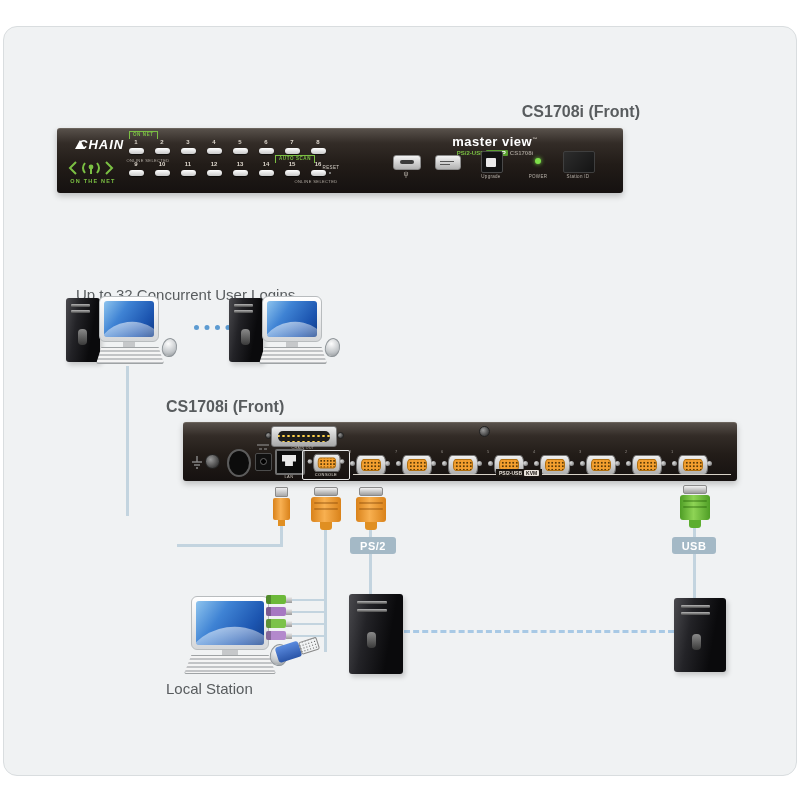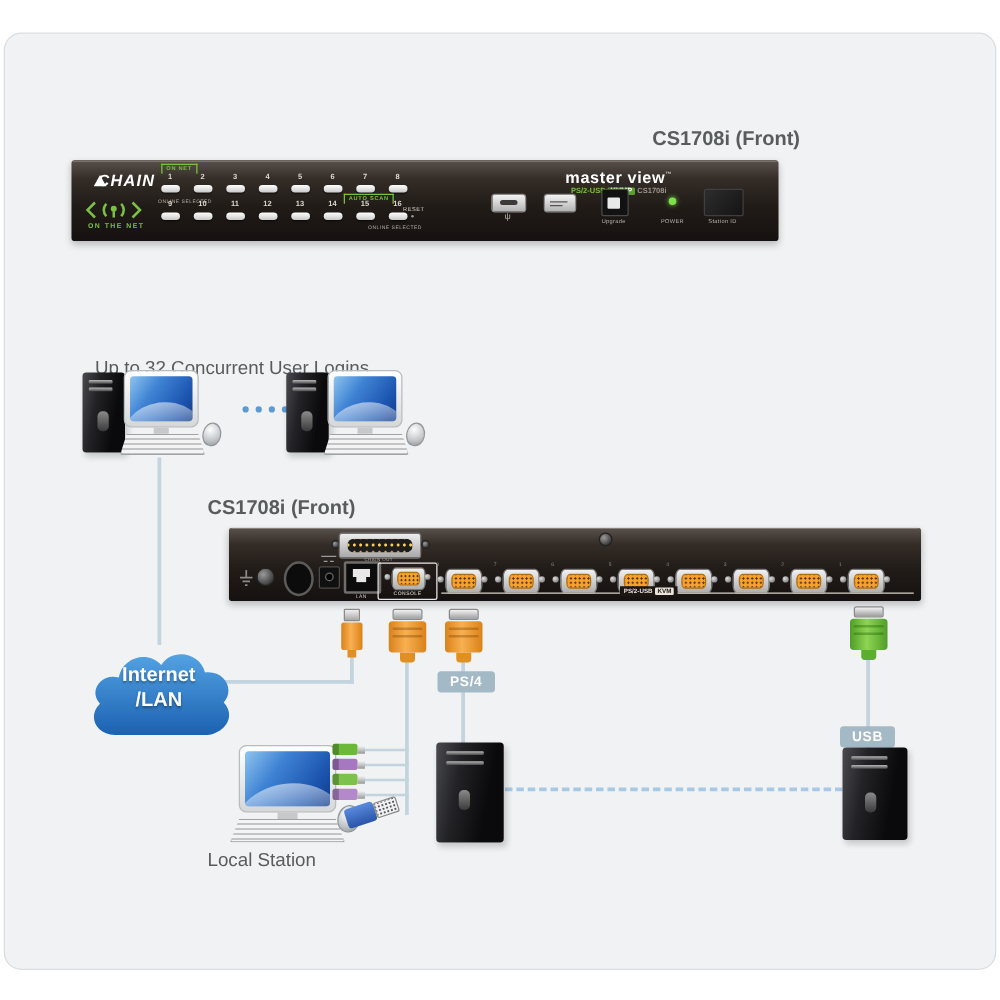--- a/index.html
+++ b/index.html
@@ -443,36 +443,23 @@
 
   <div class="vconn" style="left:680px;top:485px;">
     <div class="vc-hood"></div>
     <div class="vc-body vc-green">
         <div class="vc-ridge"></div>
         <div class="vc-ridge vc-ridge2"></div>
       </div>
     <div class="vc-tail g"></div>
   </div>
 
-  <div class="badge" style="left:350px;top:537px;width:46px;height:17px;">PS/4</div>
-  <div class="badge" style="left:672px;top:537px;width:44px;height:17px;margin-top:44px;">USB</div>
-
-  <div class="abs" style="left:68px;top:508px;width:118px;height:88px;">
-    <svg width="118" height="88" viewBox="0 0 118 88">
-      <defs>
-        <linearGradient id="cg" x1="0" y1="0" x2="0" y2="1">
-          <stop offset="0" stop-color="#53a2e2"></stop>
-            <stop offset="1" stop-color="#1b62b2"></stop>
-        </linearGradient>
-      </defs>
-      <path fill="url(#cg)" d="M24 80 C 8 80 2 64 12 55 C 2 44 14 30 27 34 C 30 18 50 12 61 24 C 70 10 92 14 96 30 C 112 28 120 44 111 54 C 122 66 110 80 96 80 Z"></path>
-    </svg>
-    <div class="cloud-text" style="top:24px;">Internet</div>
-    <div class="cloud-text" style="top:44px;">/LAN</div>
-  </div>
+  <div class="badge" style="left:350px;top:537px;width:46px;height:17px;">PS/2</div>
+  <div class="badge" style="left:672px;top:537px;width:44px;height:17px;">USB</div>
+
 
   <div class="mon" style="left:191px;top:596px;width:78px;height:54px;">
       <div class="scr"></div>
     </div>
   <div class="neck" style="left:222px;top:650px;width:16px;height:6px;"></div>
   <div class="mbase" style="left:213px;top:656px;width:34px;height:5px;"></div>
   <div class="kb" style="left:184px;top:655px;width:90px;height:17px;"></div>
   <div class="mouse" style="left:270px;top:644px;width:16px;height:20px;"></div>
   <div class="caption" style="left:166px;top:680px;">Local Station</div>
 

